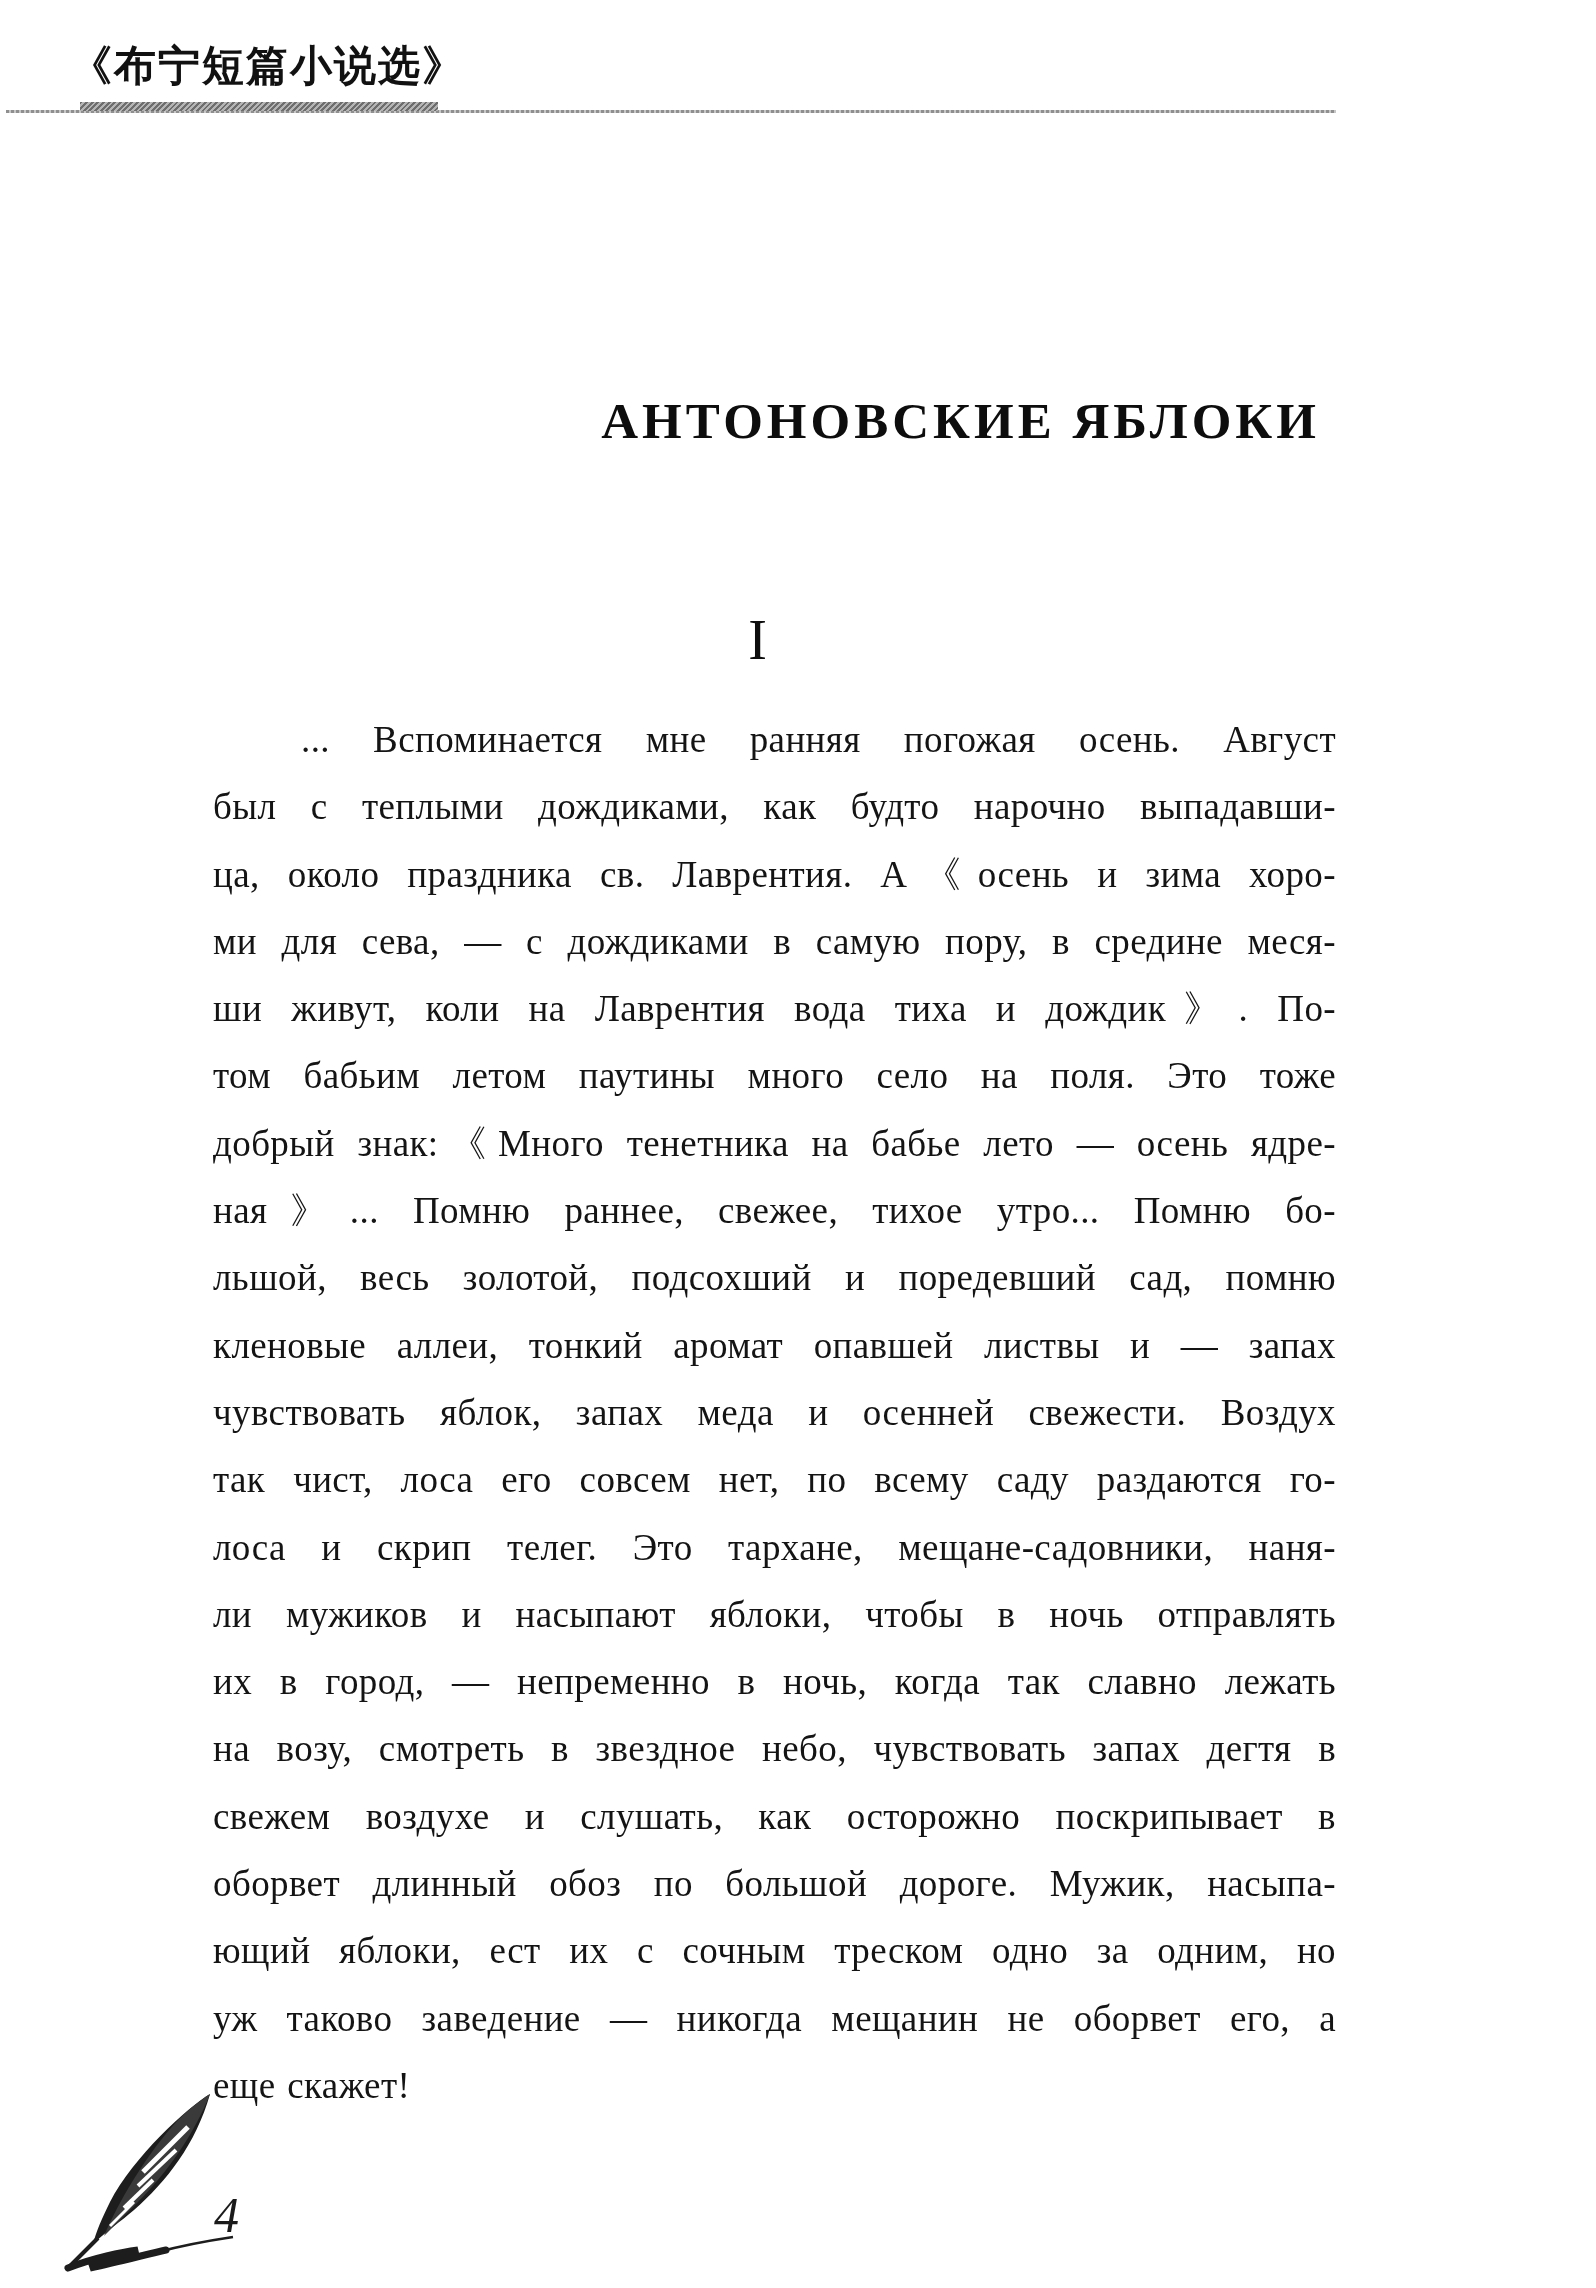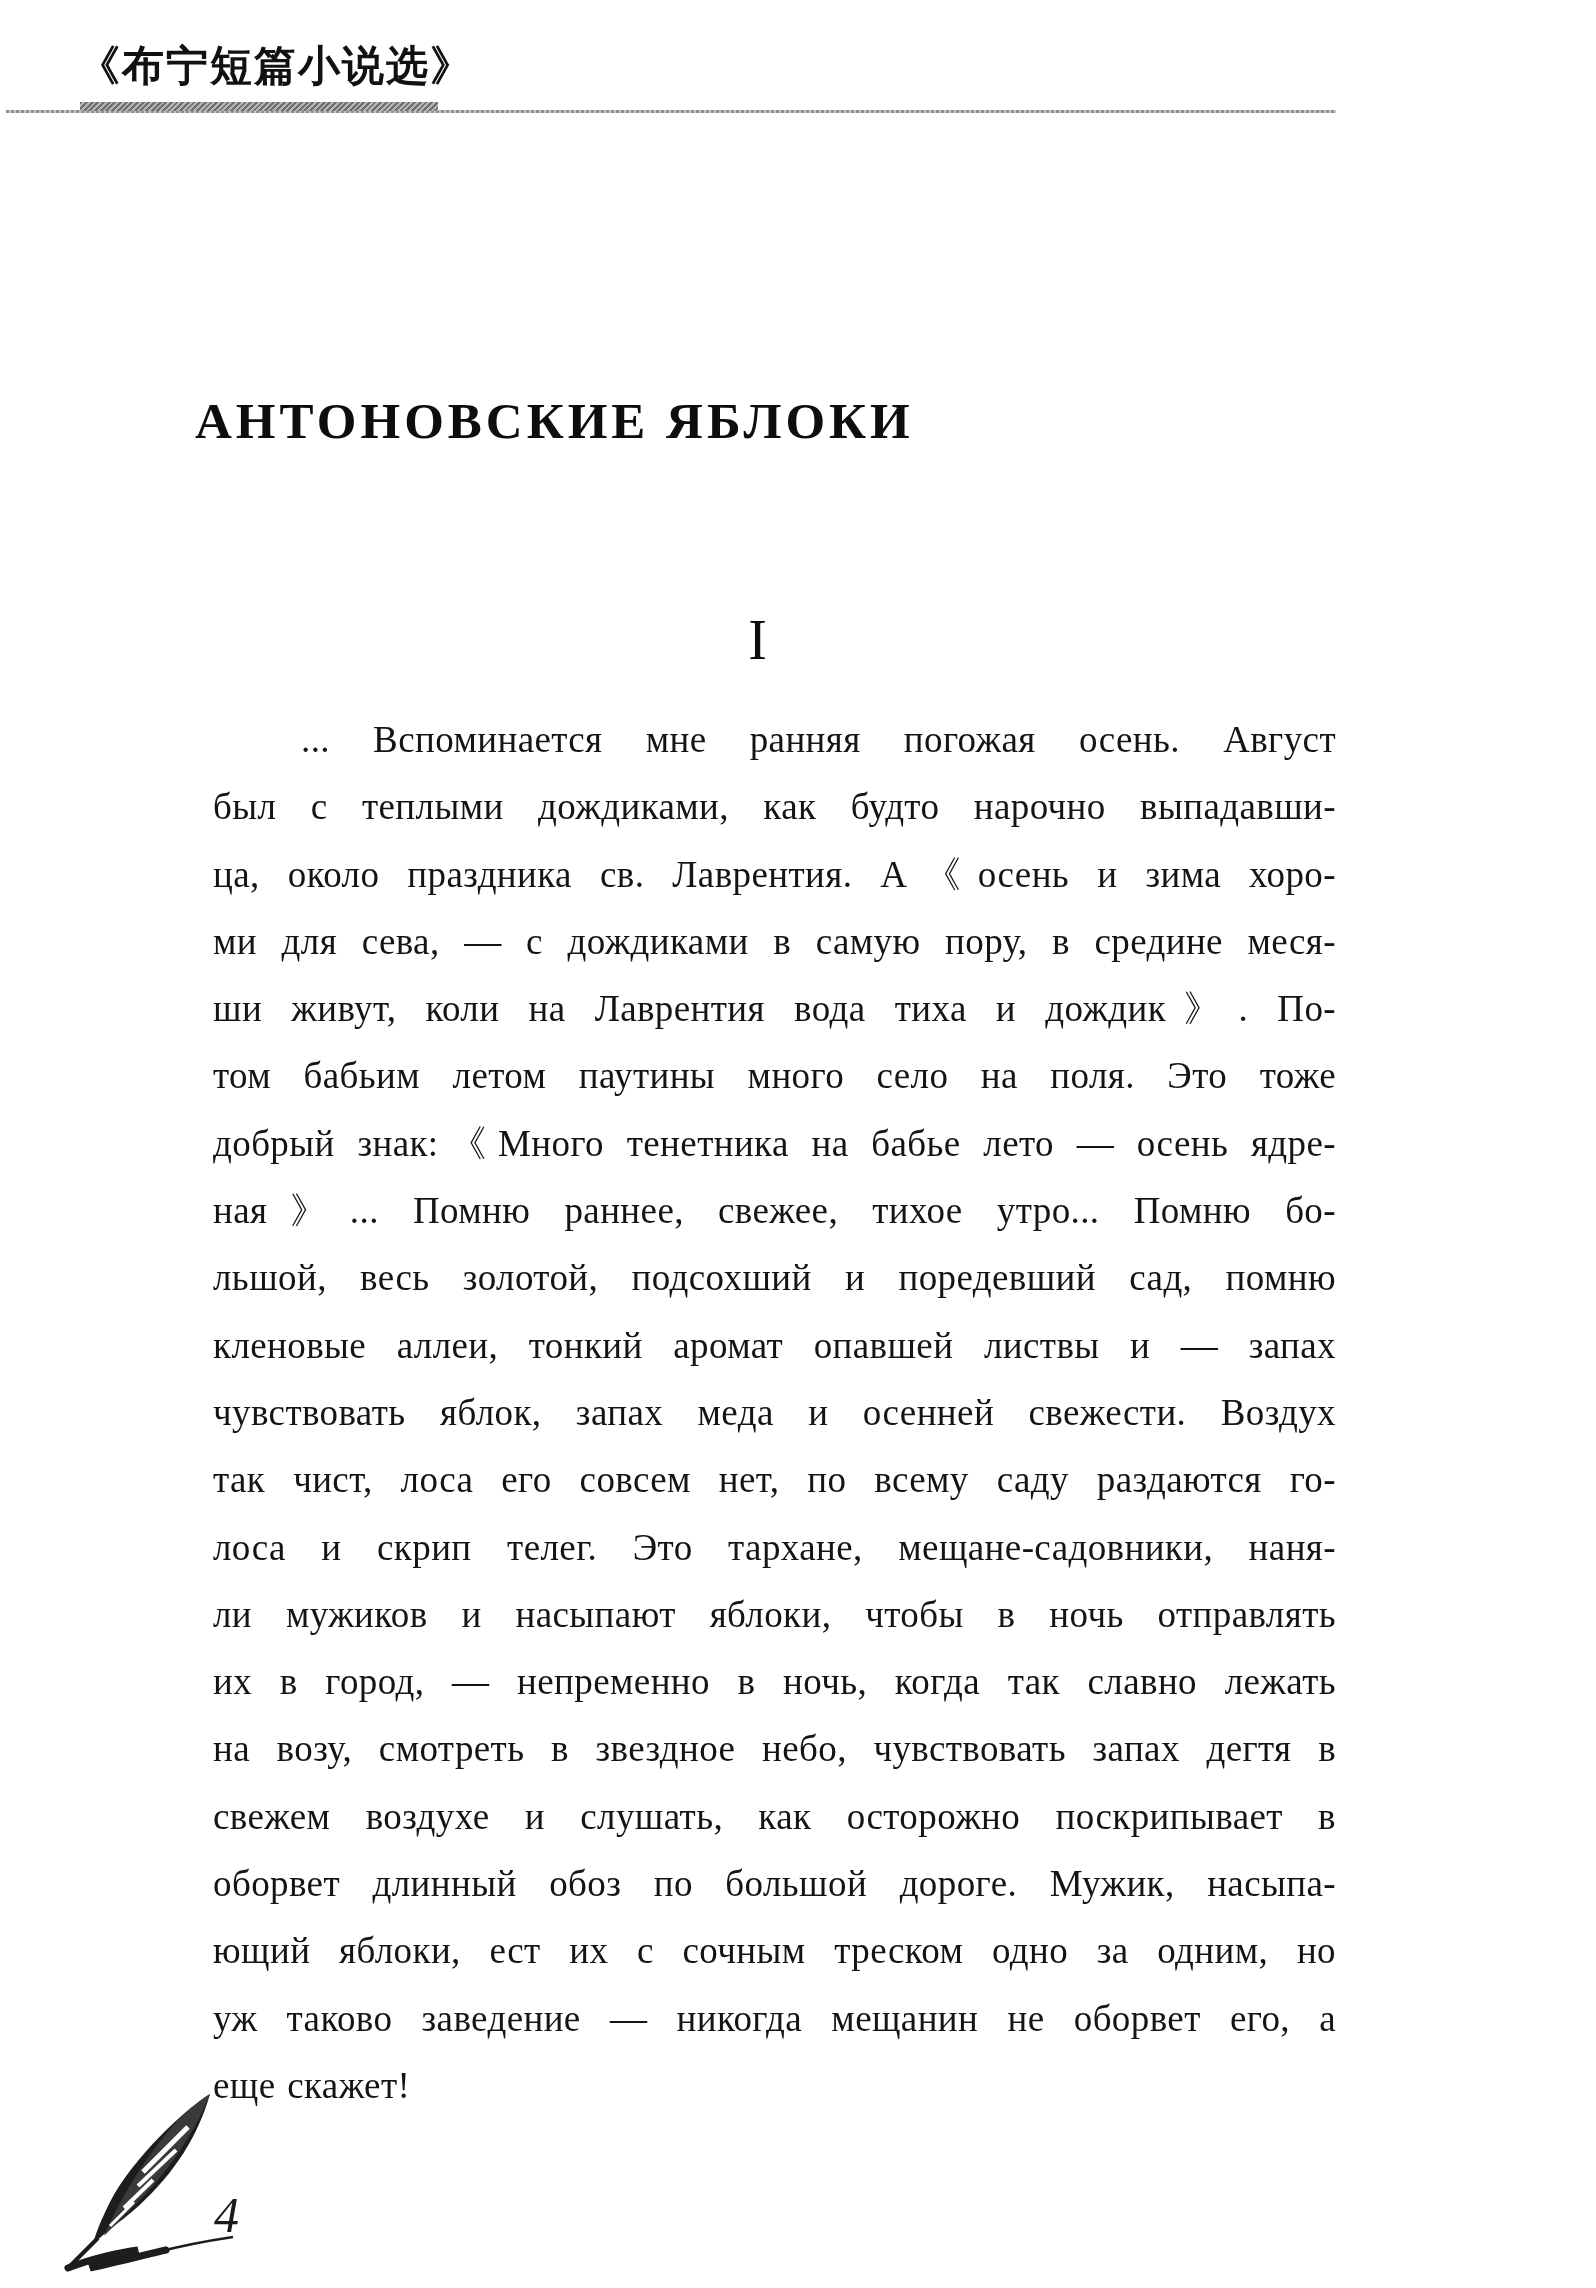--- a/index.html
+++ b/index.html
@@ -9,34 +9,34 @@
     background:#ffffff;
     overflow:hidden;
     font-family:"Liberation Serif","DejaVu Serif",serif;
     color:#161616;
   }
   
   .book-title{
     position:absolute;left:70px;top:38px;
     font-family:"DejaVu Sans","Liberation Sans",sans-serif;
     font-size:42px;font-weight:600;letter-spacing:2px;
-    color:#111;white-space:nowrap;margin-left:8px;
+    color:#111;white-space:nowrap;
   }
   .rule-thin{
     position:absolute;left:6px;top:110px;width:1330px;height:3px;
     background:repeating-linear-gradient(90deg,#8f8f8f 0 3px,#c7c7c7 3px 5px);
   }
   .rule-thick{
     position:absolute;left:80px;top:102px;width:358px;height:9px;
     background:repeating-linear-gradient(135deg,#6e6e6e 0 2px,#b5b5b5 2px 4px);
   }
   
   .story-title{
     position:absolute;left:195px;top:392px;width:1125px;
-    text-align:left;font-size:51px;font-weight:bold;
+    text-align:right;font-size:51px;font-weight:bold;
     letter-spacing:4px;white-space:nowrap;color:#0d0d0d;
   }
   
   .section-numeral{
     position:absolute;left:195px;top:608px;width:1125px;
     text-align:center;font-size:56px;font-weight:400;color:#0d0d0d;
   }
   
   .paragraph{
     position:absolute;left:213px;top:706px;width:1123px;

